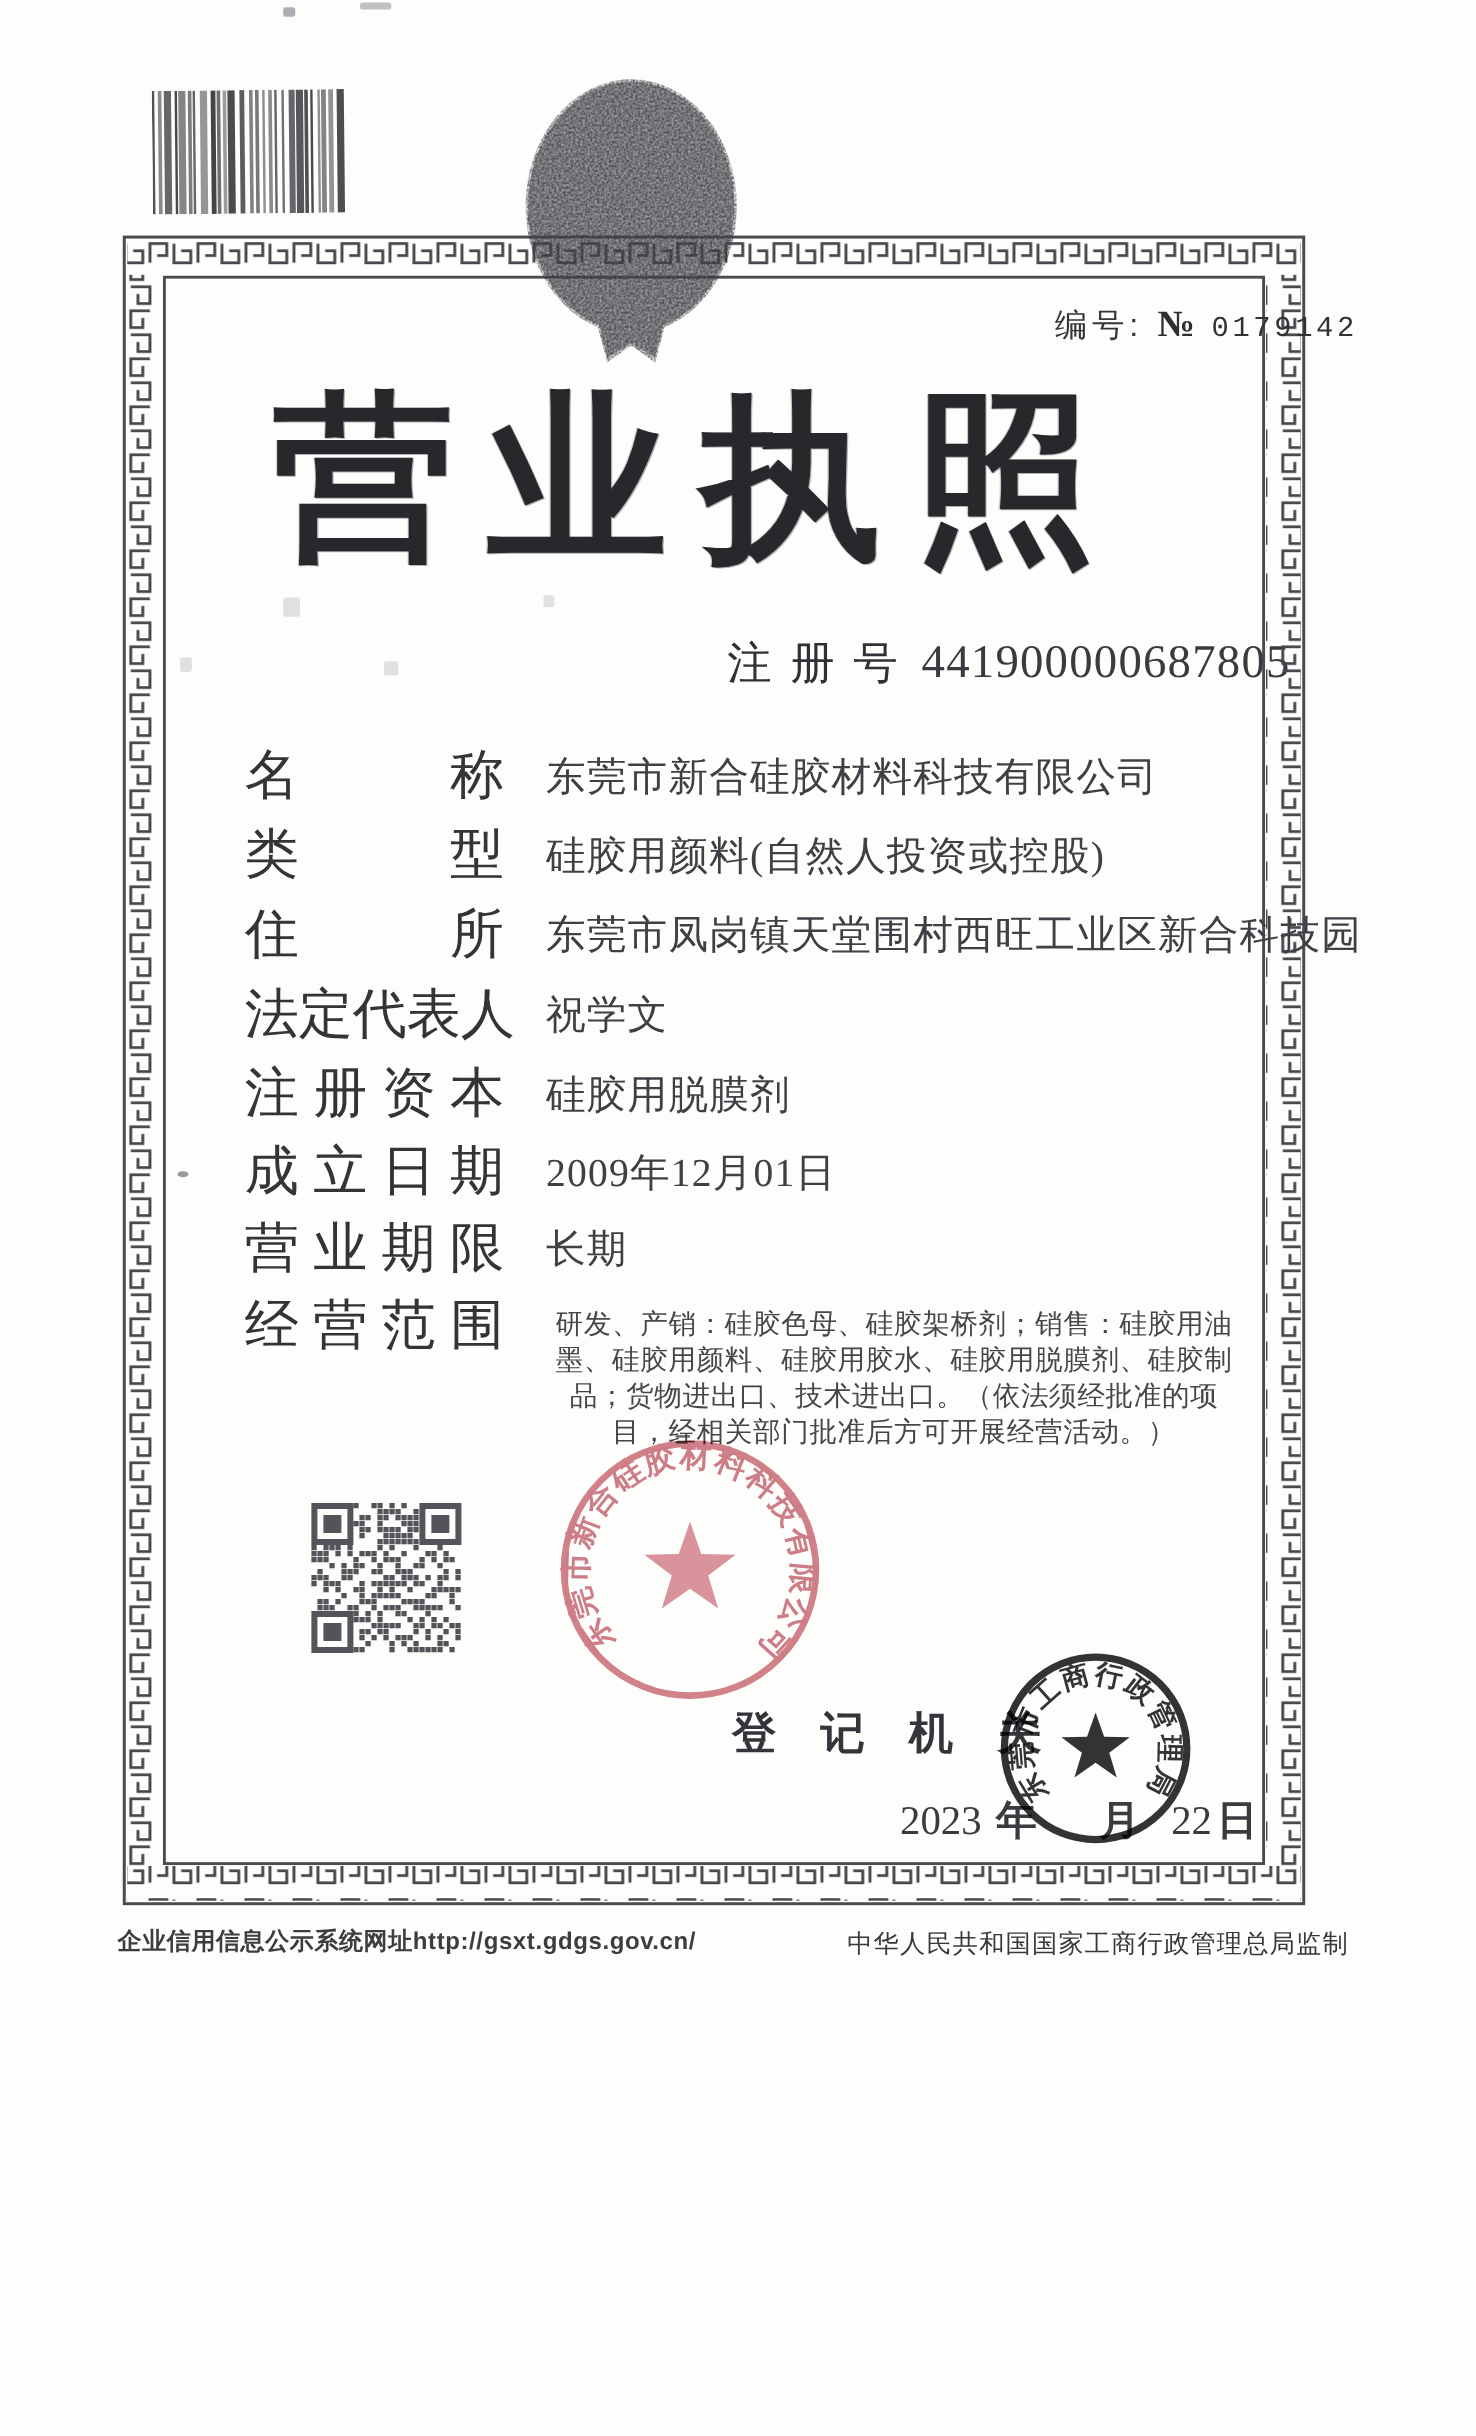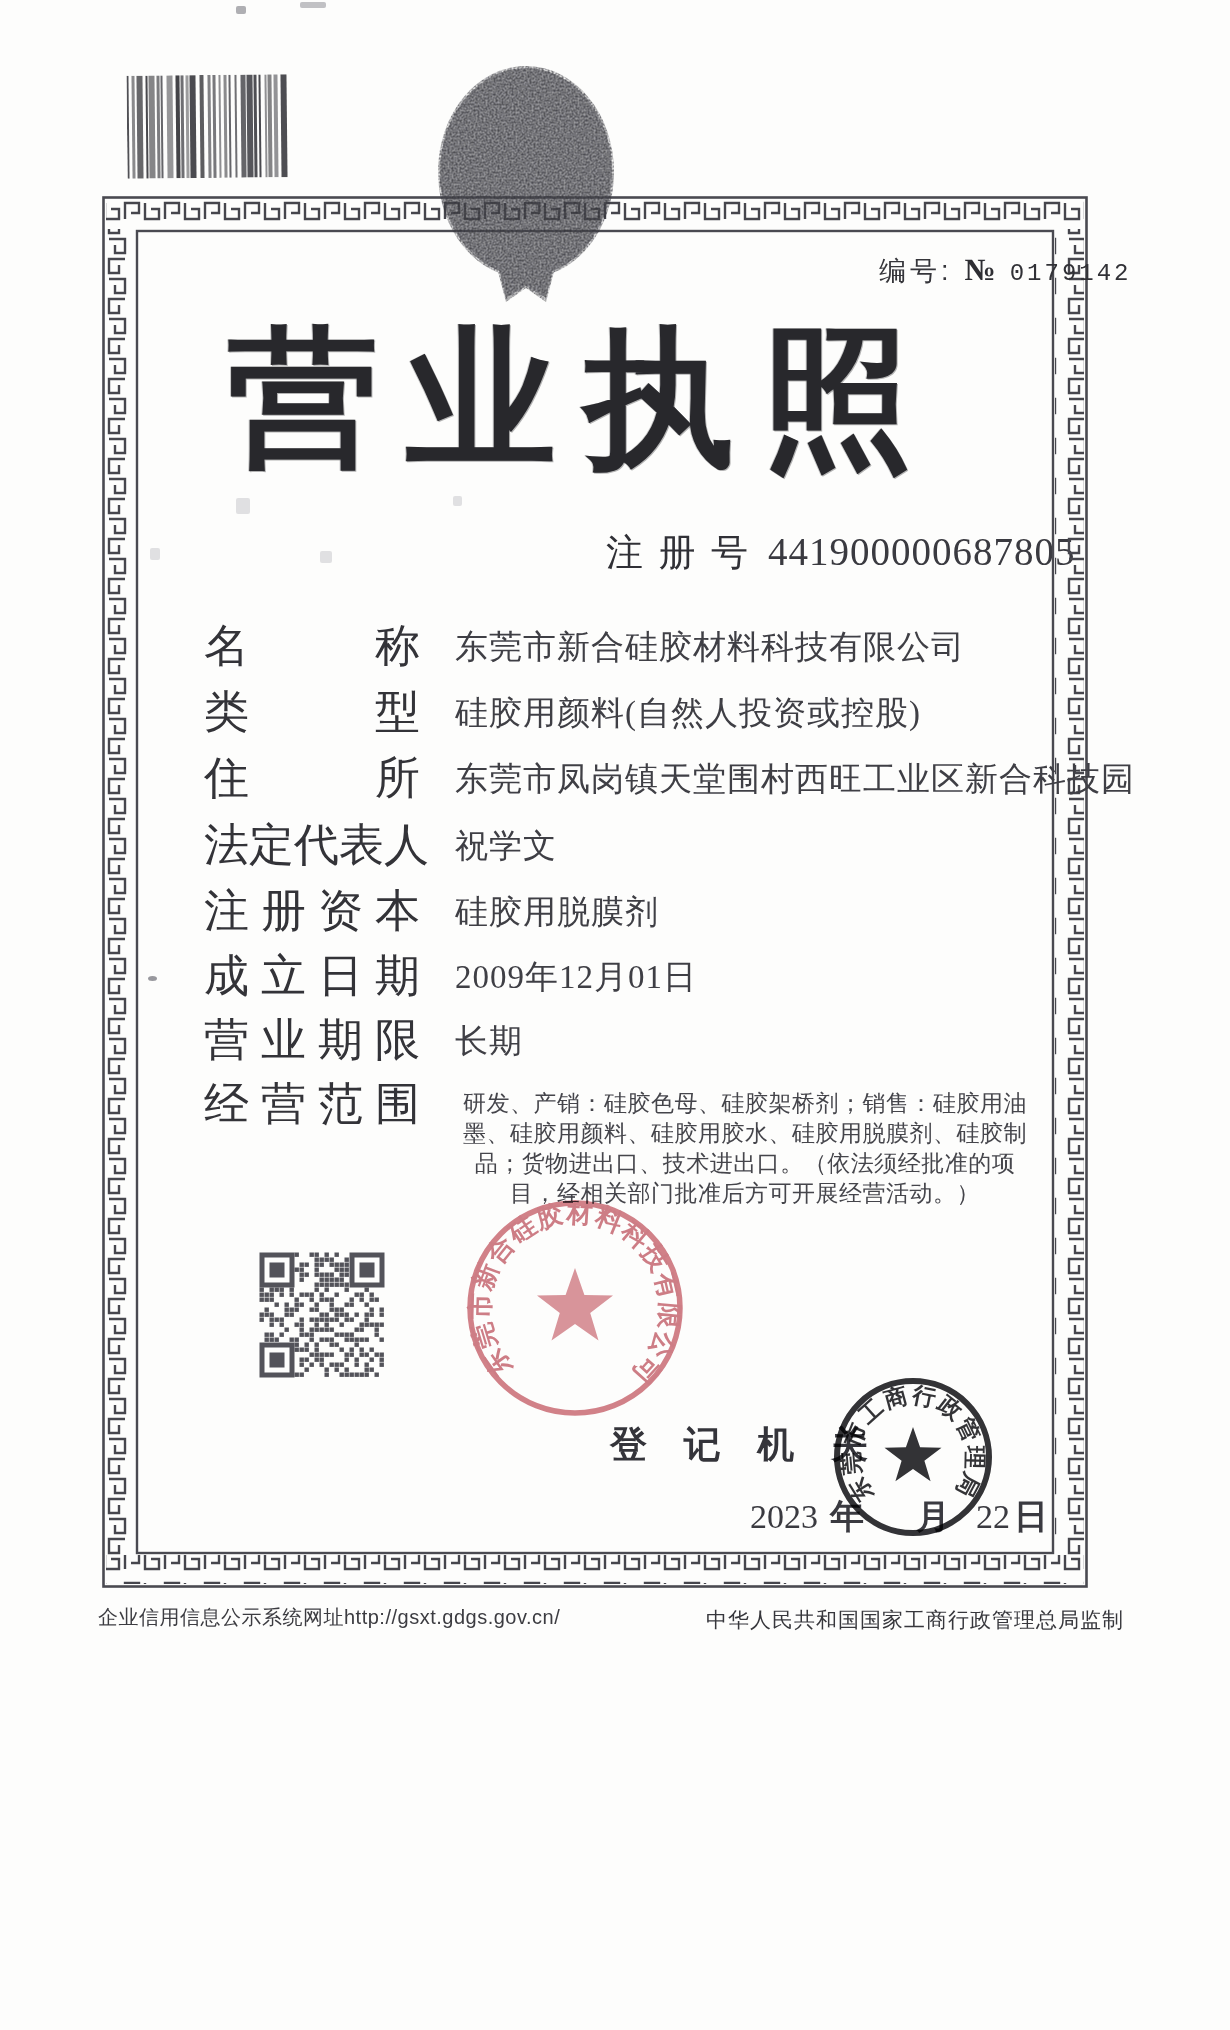--- a/index.html
+++ b/index.html
@@ -47,21 +47,21 @@
   #dateline .u1{margin-left:12px;font-family:"Liberation Sans",sans-serif;font-weight:600;}
   #dateline .u2{margin-left:52px;font-family:"Liberation Sans",sans-serif;font-weight:600;}
   #dateline .dd{margin-left:26px;}
   #dateline .u3{margin-left:4px;font-family:"Liberation Sans",sans-serif;font-weight:600;}
   
   #seal-company{left:425px;top:1158px;width:300px;height:300px;z-index:5;mix-blend-mode:multiply;}
   #seal-authority{left:828px;top:1372px;width:170px;height:170px;z-index:6;mix-blend-mode:multiply;}
   
   #qr{left:258px;top:1251px;width:128px;height:128px;z-index:3;opacity:.88;}
   
-  #footer-left{left:98px;top:1604px;font-size:20px;color:#3c3c41;letter-spacing:.5px;z-index:3;}
+  #footer-left{left:98px;top:1604px;font-size:20px;color:#3c3c41;letter-spacing:.5px;z-index:3;font-weight:bold;}
   #footer-right{left:706px;top:1606px;font-size:21px;font-weight:500;color:#37373c;letter-spacing:1px;z-index:3;text-align:center;}
   
   .speck{position:absolute;background:rgba(95,95,110,.18);border-radius:2px;z-index:2;}
   .mark-dot{position:absolute;left:148px;top:976px;width:9px;height:5px;background:rgba(70,70,80,.55);border-radius:50%;z-index:3;}
   .mark-eq{position:absolute;left:563px;top:1196px;width:12px;height:2px;background:rgba(60,60,68,.8);z-index:3;}
   .mark-eq.b{top:1201px;width:10px;}
 </style>
 </head>
 <body>
 

